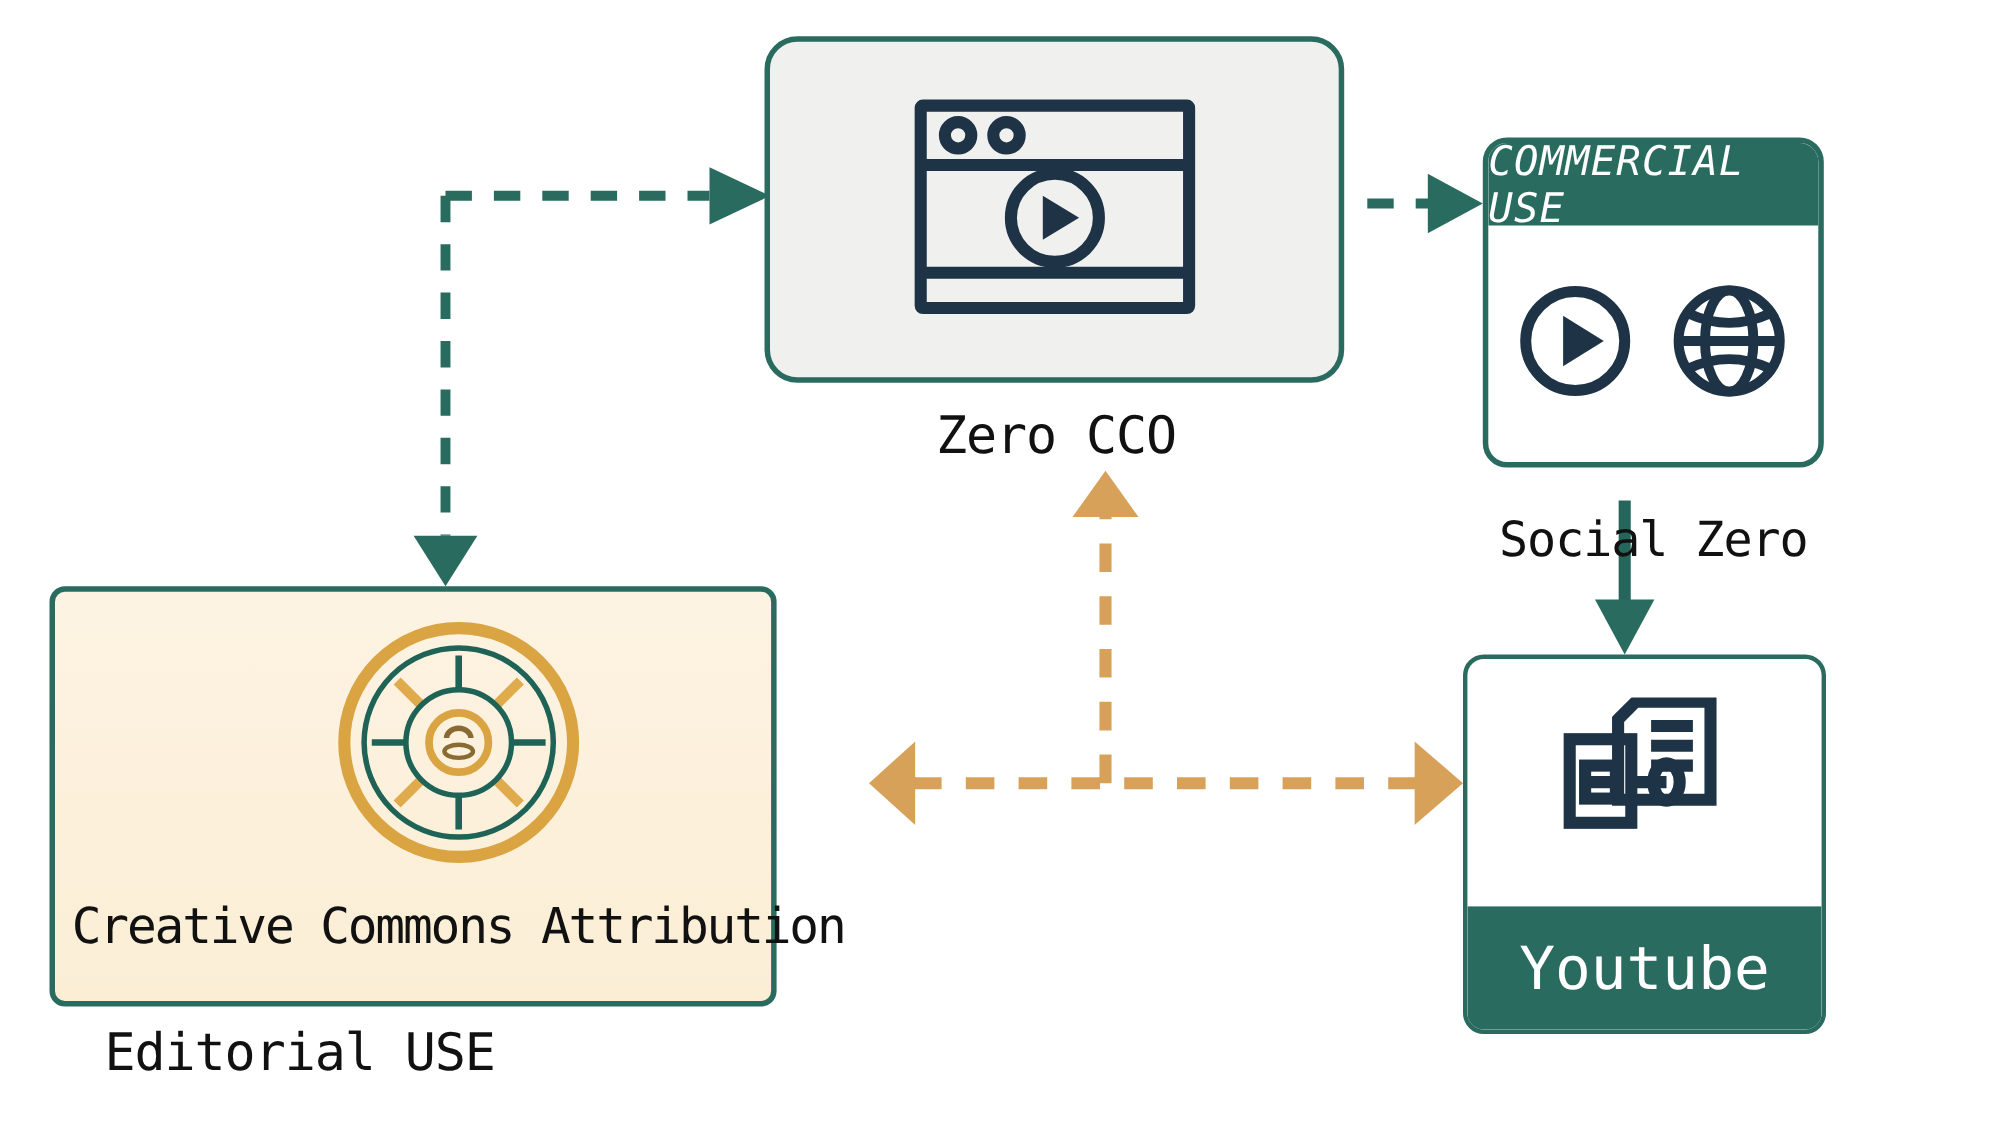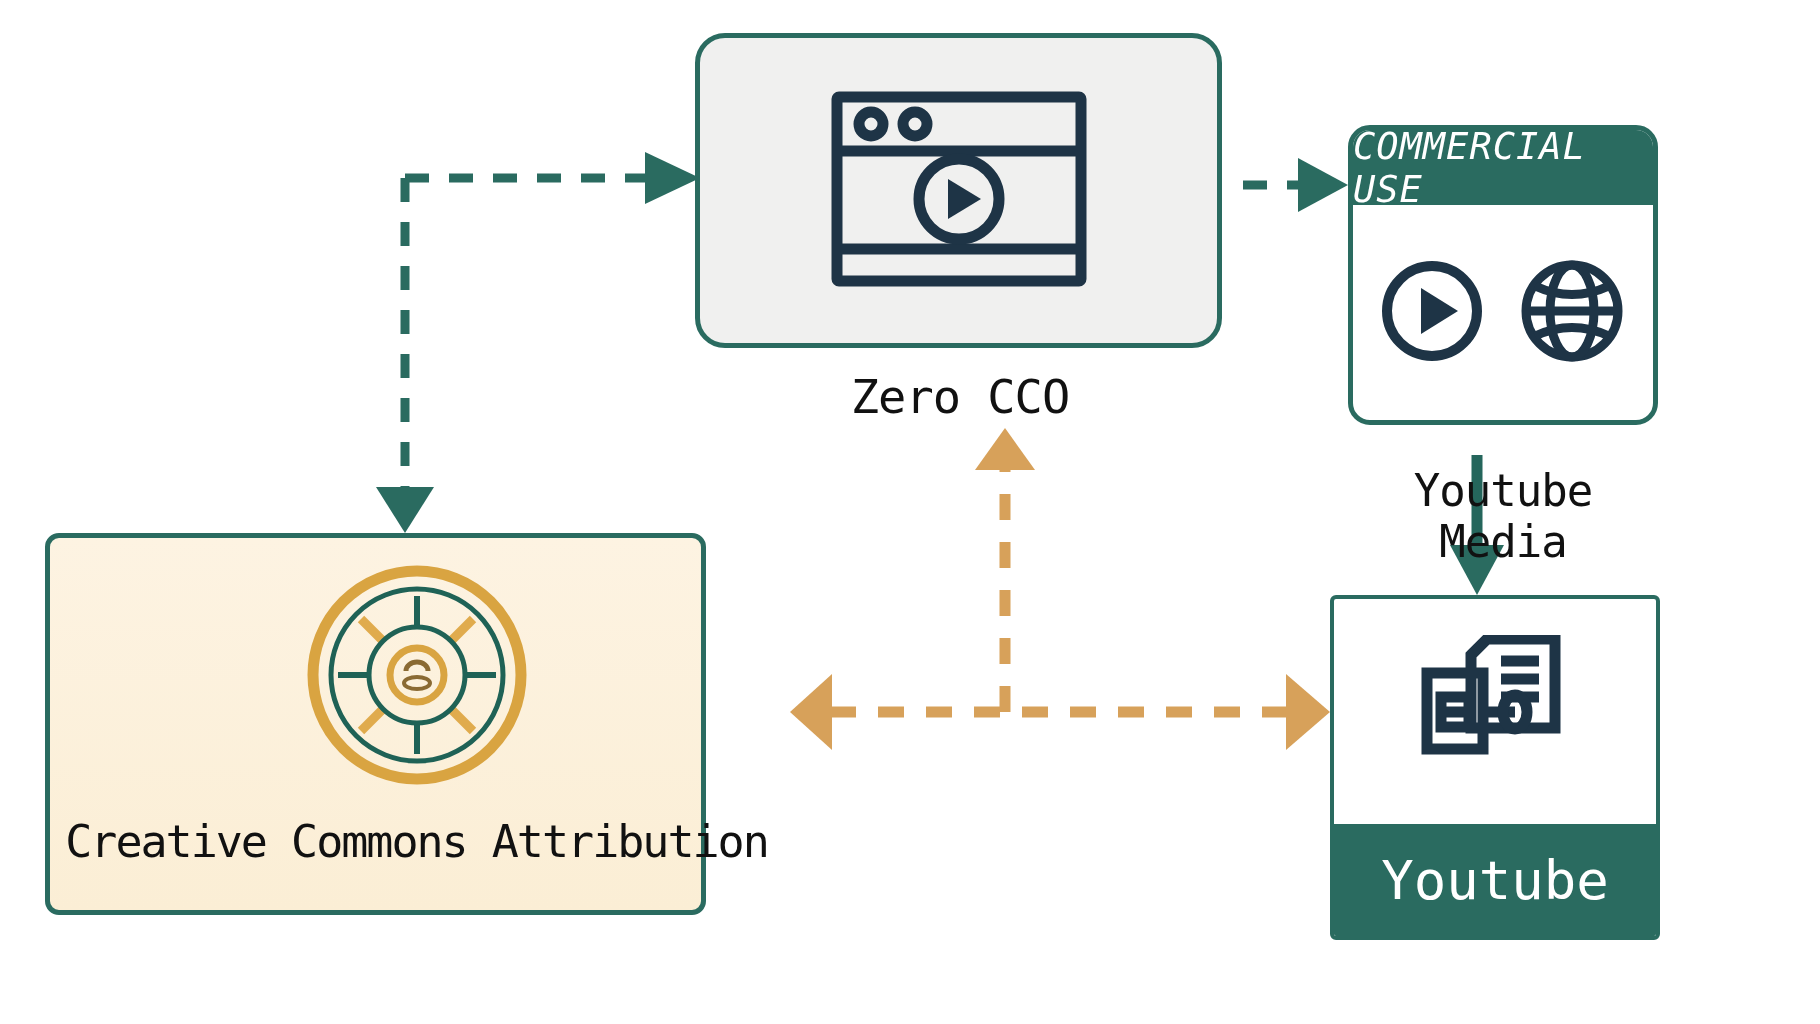--- a/index.html
+++ b/index.html
@@ -83,21 +83,21 @@
     text-align:center;font-size:44px;color:#111111;
     font-family:"DejaVu Sans Mono","Liberation Mono",monospace;
     letter-spacing:-1px;z-index:6;
   }
 
   
   #youtube-card{
     left:1330px;top:595px;width:330px;height:345px;
     background:#ffffff;
     border:4px solid #2a6b60;
-    border-radius:6px;
+    border-radius:19px;
     overflow:hidden;
   }
   #youtube-body{
     height:225px;display:flex;align-items:center;justify-content:center;
   }
   #youtube-footer{
     height:112px;background:#2a6b60;
     display:flex;align-items:center;justify-content:center;
   }
   #youtube-footer-text{
@@ -182,20 +182,21 @@
           </g>
           <circle cx="115" cy="115" r="48" fill="none" stroke="#1f6256" stroke-width="5"></circle>
           <circle cx="115" cy="115" r="27" fill="none" stroke="#d9a441" stroke-width="7"></circle>
           <path d="M104,111 a11,9 0 0 1 22,0" fill="none" stroke="#8a6a33" stroke-width="5"></path>
           <ellipse cx="115" cy="123" rx="13" ry="6" fill="none" stroke="#8a6a33" stroke-width="4"></ellipse>
         </svg>
       </span>
     </div>
     <div id="cca-title">Creative Commons Attribution</div>
   </div>
+  <div id="editorial-label">Editorial USE</div>
 
   <div class="node" id="commercial-card">
     <div id="commercial-header">
       <span id="commercial-header-text">COMMERCIAL USE</span>
     </div>
     <div id="commercial-body">
       <span>
         <svg width="108" height="108" viewBox="0 0 108 108" aria-hidden="true">
           <circle cx="54" cy="54" r="45" fill="none" stroke="#1e3446" stroke-width="10"></circle>
           <polygon points="43,31 80,54 43,77" fill="#1e3446"></polygon>
@@ -207,21 +208,21 @@
             <circle cx="56" cy="56" r="46"></circle>
             <ellipse cx="56" cy="56" rx="22" ry="46"></ellipse>
             <line x1="10" y1="56" x2="102" y2="56"></line>
             <path d="M19,31 Q56,48 93,31"></path>
             <path d="M19,81 Q56,64 93,81"></path>
           </g>
         </svg>
       </span>
     </div>
   </div>
-  <div id="social-media-label">Youtube Media</div>
+  <div id="social-media-label">Social Zero</div>
 
   <div class="node" id="youtube-card">
     <div id="youtube-body">
       <span>
         <svg width="180" height="150" viewBox="0 0 180 150" aria-hidden="true">
           <g fill="none" stroke="#1e3446" stroke-width="11">
             <path d="M66,20 L82,4 L150,4 L150,93 L66,93 Z"></path>
             <rect x="22" y="38" width="56" height="76"></rect>
             <line x1="96" y1="26" x2="134" y2="26"></line>
             <line x1="96" y1="44" x2="134" y2="44"></line>

